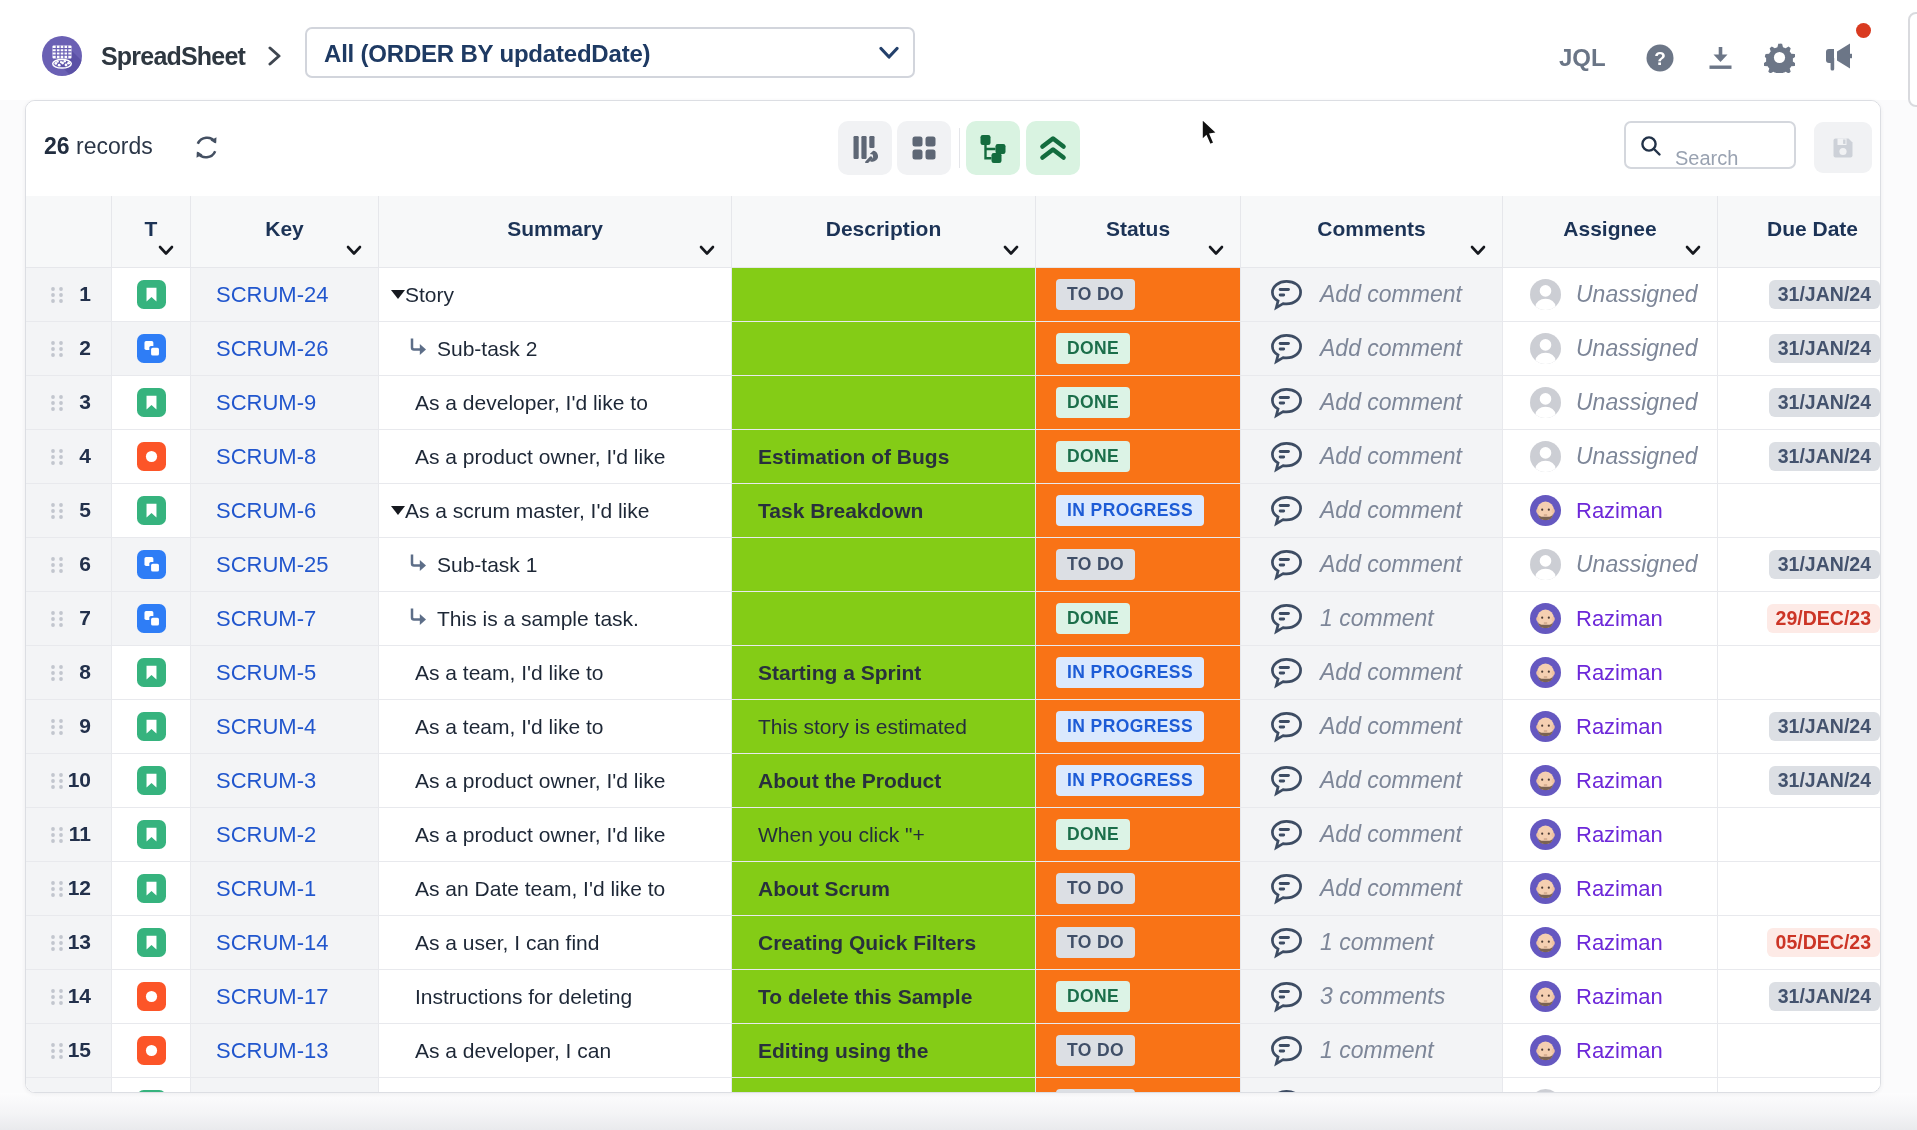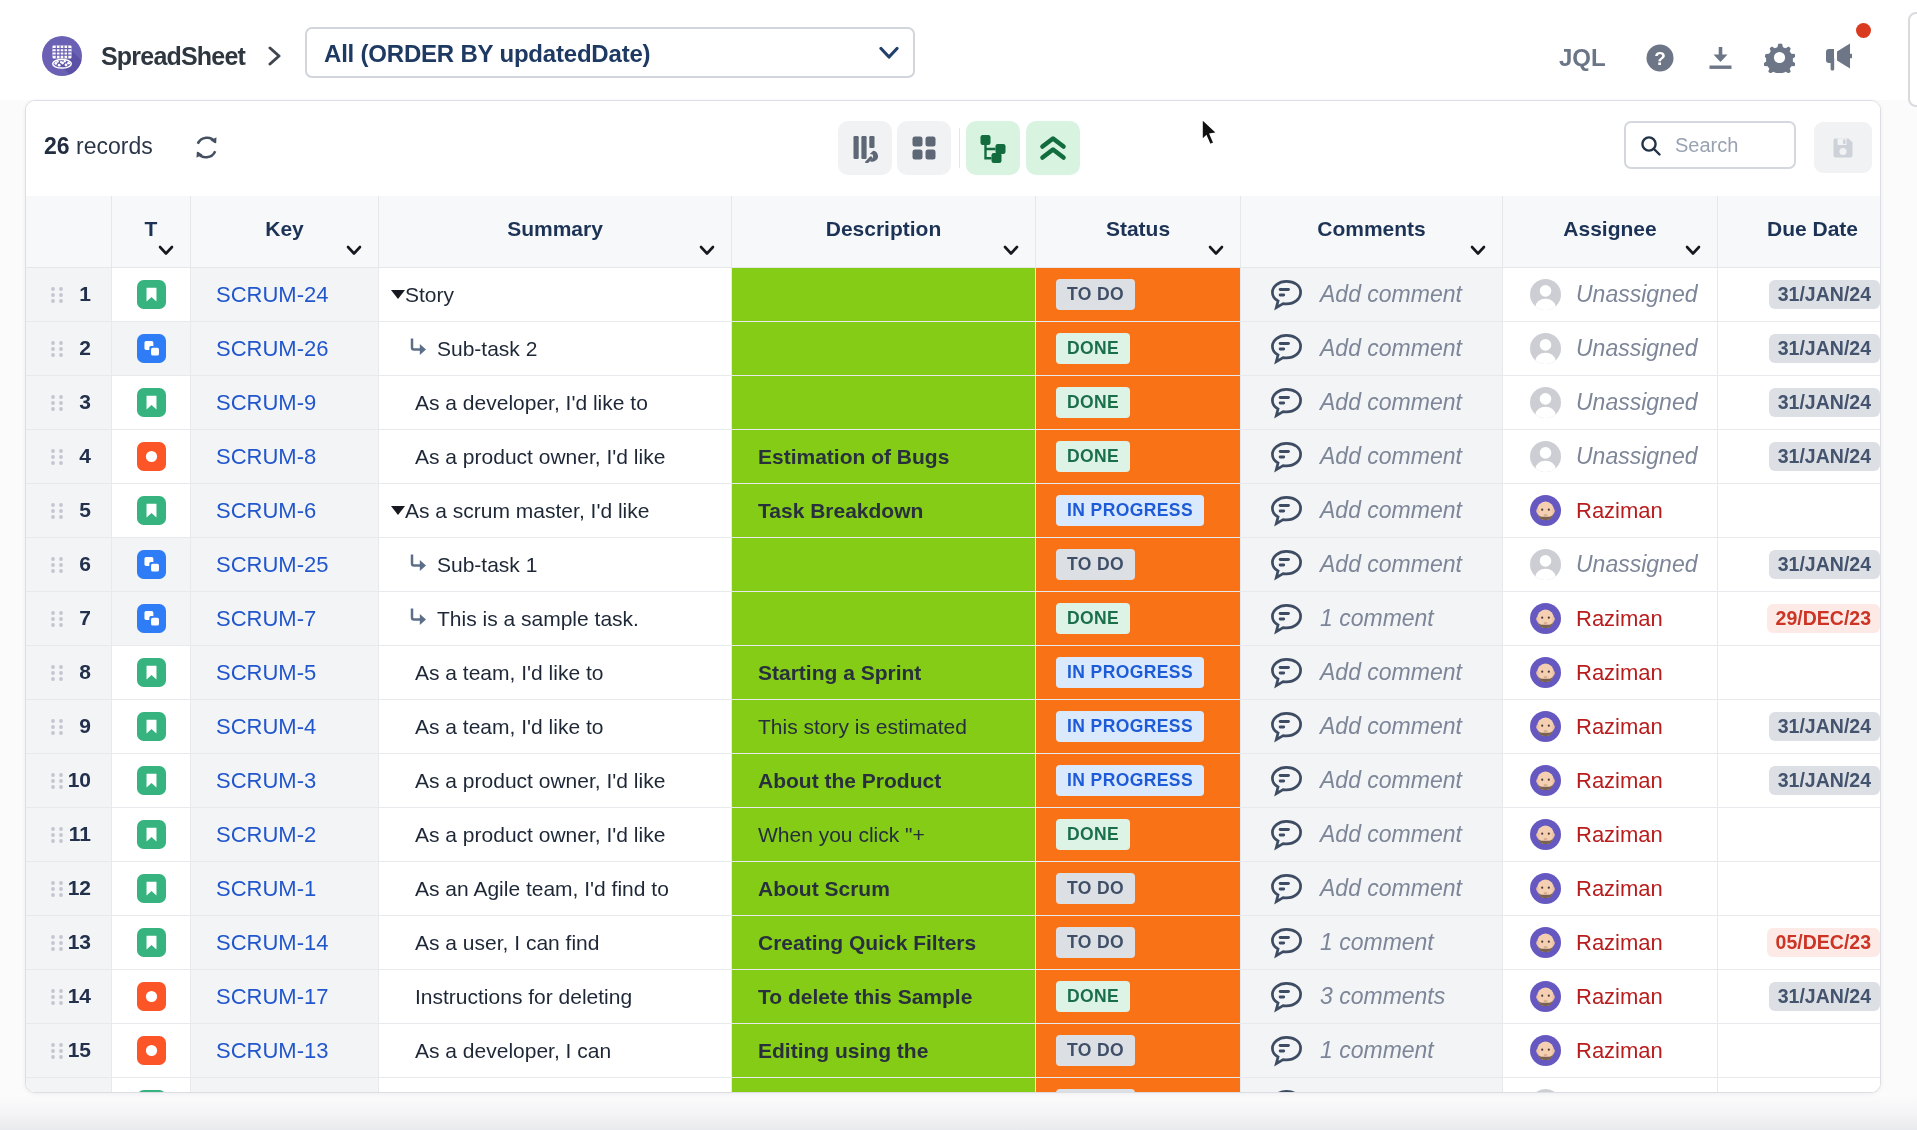--- a/index.html
+++ b/index.html
@@ -22,21 +22,21 @@
  border:1px solid #dcdee3;border-radius:10px;overflow:hidden;box-shadow:0 1px 4px rgba(40,44,60,.07);}
 .toolbar{position:absolute;left:0;top:0;width:1854px;height:95px;background:#fff;}
 .records{position:absolute;left:18px;top:32px;font-size:23px;color:#2b3647;}
 .records b{font-weight:bold;color:#222e40;}
 .refresh{position:absolute;left:167px;top:33px;width:27px;height:27px;}
 .tbtn{position:absolute;top:20px;width:54px;height:54px;border-radius:10px;background:#f1f2f4;}
 .tbtn.gn{background:#d9f3e1;}
 .tbtn svg{position:absolute;left:50%;top:50%;transform:translate(-50%,-50%);}
 .vsep{position:absolute;left:933px;top:27px;width:1px;height:40px;background:#e4e5e9;}
 .search{position:absolute;left:1598px;top:20px;width:172px;height:48px;border:2px solid #d4d7dd;border-radius:7px;background:#fff;}
-.search span{position:absolute;left:49px;top:11px;font-size:20px;color:#99a2b1;}
+.search span{position:absolute;left:49px;top:24px;font-size:20px;color:#99a2b1;}
 .search svg{position:absolute;left:14px;top:12px;}
 .savebtn{position:absolute;left:1788px;top:21px;width:58px;height:51px;border-radius:9px;background:#f1f2f4;}
 .savebtn svg{position:absolute;left:50%;top:50%;transform:translate(-50%,-50%);}
 .thead{position:absolute;left:0;top:95px;width:1854px;height:72px;background:#f7f8f9;
  border-bottom:1px solid #e6e7eb;display:flex;}
 .th{position:relative;border-right:1px solid #e6e7eb;height:72px;}
 .th .lab{position:absolute;width:100%;text-align:center;top:21px;font-size:21px;font-weight:bold;color:#1c3356;}
 .th .chev{position:absolute;right:16px;bottom:12px;}
 .th:last-child{border-right:none;}
 .rows{position:absolute;left:0;top:167px;width:1854px;}
@@ -66,21 +66,21 @@
 .dtxt{margin-left:26px;font-size:21px;color:#252e3c;}
 .dtxt.b{font-weight:bold;color:#28303d;}
 .chip{margin-left:20px;height:31px;line-height:31px;border-radius:4px;padding:0 11px;
  font-size:17.5px;font-weight:bold;letter-spacing:0.4px;}
 .chip-todo{background:#dcdfe4;color:#404f68;}
 .chip-done{background:#dcf3e6;color:#1b6e4a;}
 .chip-prog{background:#dbe9fd;color:#1d5cd6;}
 .bub{width:35px;height:35px;margin-left:28px;}
 .comtxt{margin-left:16px;font-size:23px;font-style:italic;color:#7d8698;}
 .av{width:31px;height:31px;margin-left:27px;}
-.asgtxt{margin-left:15px;font-size:22px;color:#b91c1c;}
+.asgtxt{margin-left:15px;font-size:22px;color:#6d28d9;}
 .asgtxt.unas{font-style:italic;color:#7d8698;font-size:23px;}
 .dchip{height:29px;line-height:29px;border-radius:6px;padding:0 9px;background:#dcdfe4;
  color:#44536e;font-size:19.5px;font-weight:bold;}
 .dchip.red{background:#fdeae6;color:#cc3526;}
 .cursor{position:absolute;left:1196px;top:117px;width:26px;height:30px;}
 </style></head>
 <body>
 <svg width="0" height="0" style="position:absolute">
 <defs>
 <symbol id="i-story" viewBox="0 0 28 28">
@@ -921,21 +921,21 @@
         </div>
         <div class="c c1">
           <svg class="ticon" viewBox="0 0 28 28">
             <use href="#i-story"></use>
           </svg>
         </div>
         <div class="c c2">
           <span class="key">SCRUM-1</span>
         </div>
         <div class="c c3">
-          <span class="stxt pl">As an Agile team, I'd find to</span>
+          <span class="stxt pl">As an Date team, I'd like to</span>
         </div>
         <div class="c c4">
           <span class="dtxt b">About Scrum</span>
         </div>
         <div class="c c5">
           <span class="chip chip-todo">TO DO</span>
         </div>
         <div class="c c6">
           <svg class="bub" viewBox="0 0 36 33">
             <path d="M18 3 C10 3 3.5 8 3.5 14.2 c0 3.7 2.3 7 5.8 9 L7.5 30 l7-4.1 c1.1 0.2 2.3 0.3 3.5 0.3 8 0 14.5-5 14.5-12 S26 3 18 3 z" fill="none" stroke="#3d4c63" stroke-width="2.8"></path>

